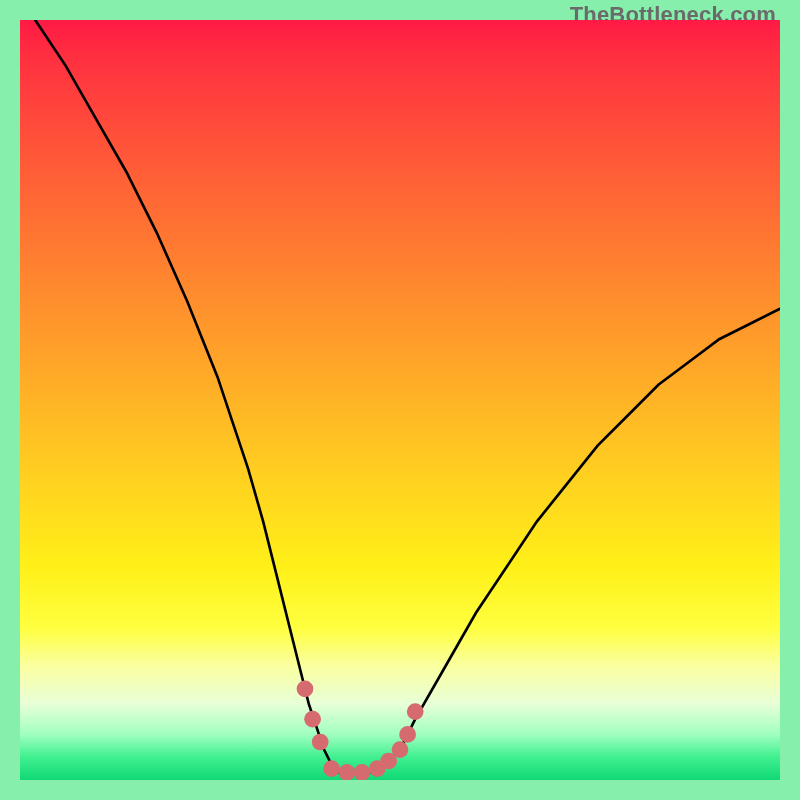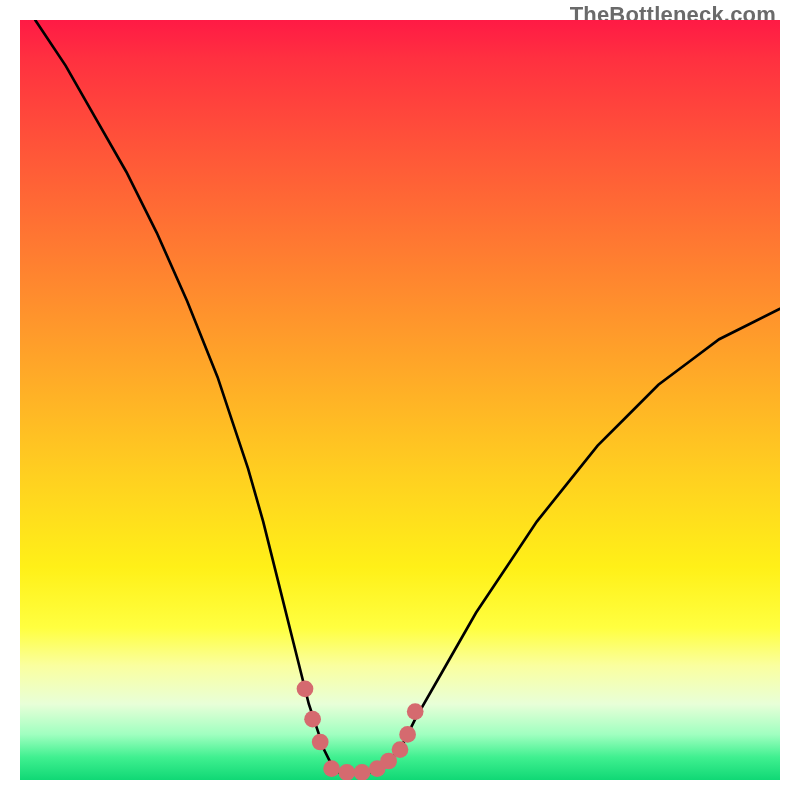--- a/index.html
+++ b/index.html
@@ -9,21 +9,21 @@
     height: 800px;
     background: #000000;
     overflow: hidden;
   }
   .frame {
     position: absolute;
     top: 0;
     left: 0;
     width: 800px;
     height: 800px;
-    background: #ffffff;
+    background: #86efac;
   }
   .plot-area {
     position: absolute;
     top: 20px;
     left: 20px;
     width: 760px;
     height: 760px;
     background: linear-gradient(to bottom,
       #ff1a45 0%,
       #ff3040 5%,

